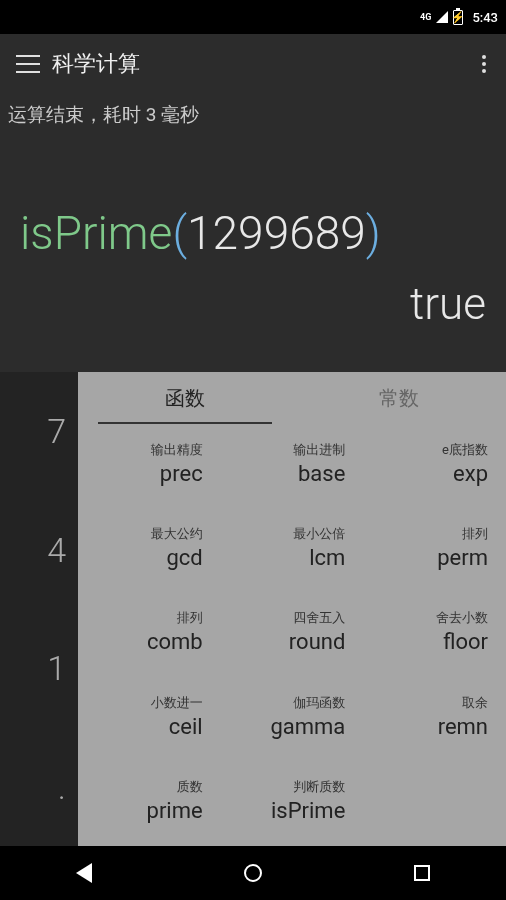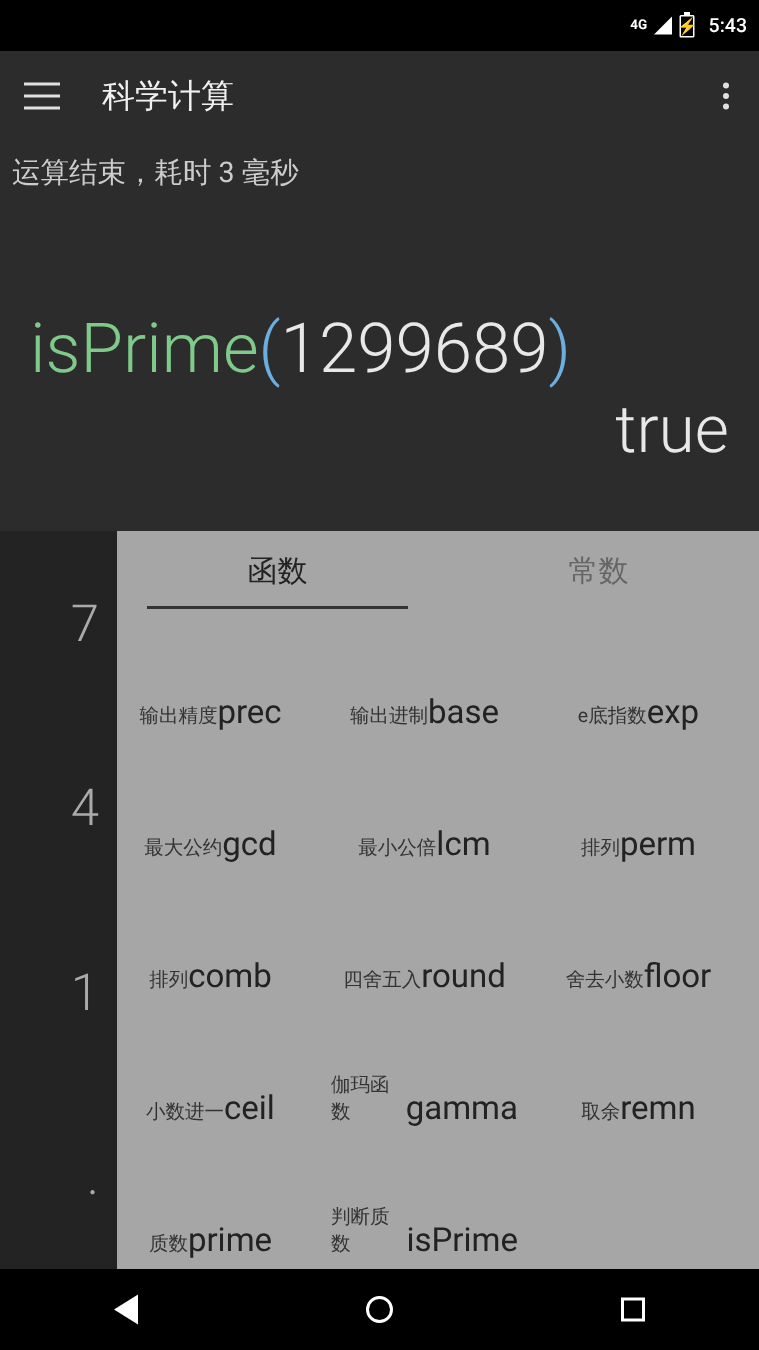--- a/index.html
+++ b/index.html
@@ -12,53 +12,53 @@
   .status-icon-tri { width: 0; height: 0; border-right: 12px solid #fff; border-bottom: 0 solid transparent; border-top: 12px solid transparent; }
   .status-batt { width: 10px; height: 15px; border: 1.5px solid #fff; border-radius: 1px; position: relative; display:flex; align-items:center; justify-content:center;}
   .status-batt::before { content:''; position:absolute; top:-3px; left:2px; width:4px; height:2px; background:#fff;}
   .status-bolt { font-size:11px; line-height:11px;}
   .status-time { font-weight: 500; margin-left: 4px; }
   
   
   .toolbar { height: 60px; display: flex; align-items: center; padding: 0 16px; color: #e0e0e0; }
   .hamburger { width: 24px; height: 18px; display: flex; flex-direction: column; justify-content: space-between; cursor: pointer; }
   .hamburger span { height: 2px; background: #e0e0e0; display: block; }
-  .toolbar-title { margin-left: 28px; font-size: 22px; font-weight: 400; color: #f0f0f0; }
+  .toolbar-title { margin-left: 12px; font-size: 22px; font-weight: 400; color: #f0f0f0; }
   .toolbar-spacer { flex: 1; }
   .overflow { display: flex; flex-direction: column; gap: 3px; cursor: pointer; padding: 8px 4px;}
   .overflow span { width: 4px; height: 4px; border-radius: 50%; background: #e0e0e0; }
   
   
   .status-line { padding: 8px 8px; color: #ccc; font-size: 19px; }
   
   
   .display { padding: 70px 20px 0 20px; text-align: right; }
   .expr { font-size: 46px; font-weight: 300; white-space: nowrap; overflow: hidden; display:flex; justify-content:flex-start; align-items:baseline;}
   .fn-name { color: #7fc98a; }
   .paren { color: #6caee0; }
   .num { color: #e8e8e8; }
-  .result { font-size: 44px; color: #e8e8e8; font-weight: 300; }
+  .result { font-size: 44px; color: #e8e8e8; font-weight: 300; margin-top: 18px; }
   
   
   .body-row { flex:1; display:flex; margin-top: 42px; min-height: 0; }
   
   
   .digits-peek { width: 78px; background: #232323; display:flex; flex-direction:column; }
   .digit-cell { flex:1; display:flex; align-items:center; justify-content:flex-end; padding-right:12px; color:#aaa; font-size:34px; font-weight:300;}
   .digit-cell.dot { font-size:34px; }
   
   
   .panel { flex:1; background:#a6a6a6; display:flex; flex-direction:column; }
   .tabs { height:52px; display:flex; }
   .tab { flex:1; display:flex; align-items:center; justify-content:center; font-size:20px; color:#666; cursor:pointer; position:relative;}
   .tab.active { color:#222; }
   .tab.active::after { content:''; position:absolute; bottom:0; left:20px; right:20px; height:2.5px; background:#333;}
   
   .fn-grid { flex:1; display:grid; grid-template-columns: repeat(3,1fr); grid-template-rows: repeat(5,1fr); }
-  .fn-cell { display:flex; flex-direction:row; align-items:flex-end; justify-content:center; padding: 0 18px 6px 0; cursor:pointer; }
+  .fn-cell { display:flex; flex-direction:column; align-items:flex-end; justify-content:center; padding: 0 18px 6px 0; cursor:pointer; }
   .fn-sub { font-size:13px; color:#333; margin-bottom:2px; }
   .fn-main { font-size:22px; color:#222; }
   
   
   .navbar { height: 54px; background:#000; display:flex; align-items:center; justify-content:space-around; }
   .nav-back { width:0; height:0; border-top:10px solid transparent; border-bottom:10px solid transparent; border-right:16px solid #fff; cursor:pointer;}
   .nav-home { width:18px; height:18px; border:2px solid #fff; border-radius:50%; cursor:pointer; }
   .nav-recent { width:16px; height:16px; border:2px solid #fff; cursor:pointer; }
 </style>
 </head>

